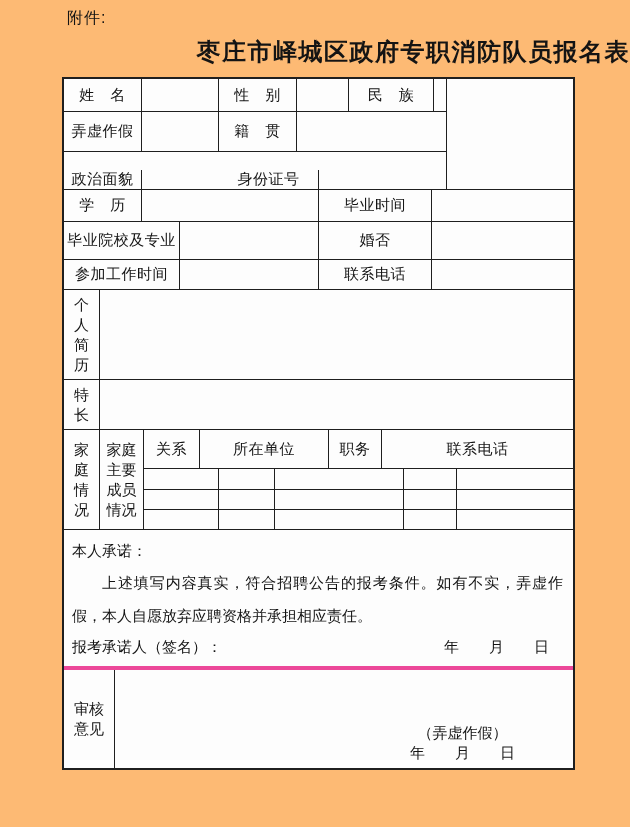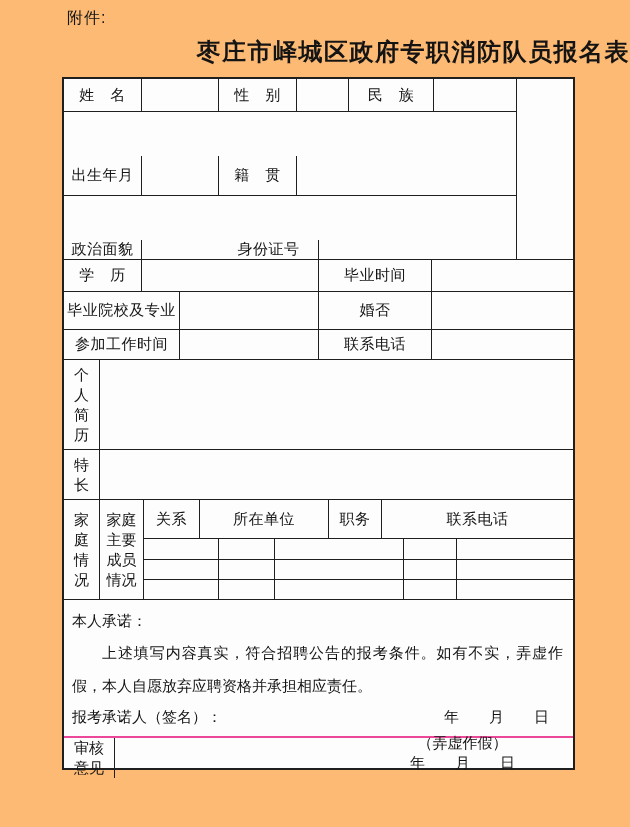--- a/index.html
+++ b/index.html
@@ -31,33 +31,33 @@
     border-right:1px solid #1f1f1f;
     display:flex; align-items:center; justify-content:center;
     flex:0 0 auto; overflow:hidden;
   }
   .cell.fill { flex:1 1 auto; border-right:none; }
   .label { text-align:center; letter-spacing:0.5px; }
   .pre { white-space:pre-line; text-align:center; line-height:20px; }
 
   
   .top-block { display:flex; flex:0 0 111px; border-bottom:1px solid #1f1f1f; }
-  .top-left { width:453px; display:flex; flex-direction:column; border-right:1px solid #1f1f1f;gap:44px; }
+  .top-left { width:383px; display:flex; flex-direction:column; border-right:1px solid #1f1f1f; }
   .top-left .row:last-child { border-bottom:none; flex:1 1 auto;align-items:flex-end; }
   .photo-cell { flex:1 1 auto; }
 
   
   .family-block { display:flex; flex:0 0 100px; border-bottom:1px solid #1f1f1f; }
   .fam-table { flex:1 1 auto; display:flex; flex-direction:column; }
   .fam-table .row { flex:1 1 auto; }
   .fam-table .row:last-child { border-bottom:none; }
 
   
   .commit-block {
-    flex:0 0 134px; border-bottom:2px solid #ec4899;
+    flex:0 0 134px; border-bottom:4px solid #ec4899;
     display:flex; flex-direction:column;
     padding:6px 10px 4px 8px; font-size:15px;
   }
   .commit-heading { line-height:30px; }
   .commit-body { text-indent:2em; line-height:33px; text-align:justify; }
   .commit-sign { margin-top:auto; display:flex; justify-content:space-between; line-height:30px; }
   .commit-date { padding-right:14px; }
 
   
   .review-block { flex:1 1 auto; display:flex; }
@@ -88,21 +88,21 @@
       <div class="top-left">
         <div class="row h33">
           <div class="cell w78 label">姓　名</div>
           <div class="cell w77"></div>
           <div class="cell w78 label">性　别</div>
           <div class="cell w52"></div>
           <div class="cell w85 label">民　族</div>
           <div class="cell fill"></div>
         </div>
         <div class="row h40">
-          <div class="cell w78 label">出生年月</div>
+          <div class="cell w78 label">弄虚作假</div>
           <div class="cell w77"></div>
           <div class="cell w78 label">籍　贯</div>
           <div class="cell fill"></div>
         </div>
         <div class="row">
           <div class="cell w78 label">政治面貌</div>
           <div class="cell w77"></div>
           <div class="cell w100 label">身份证号</div>
           <div class="cell fill"></div>
         </div>

